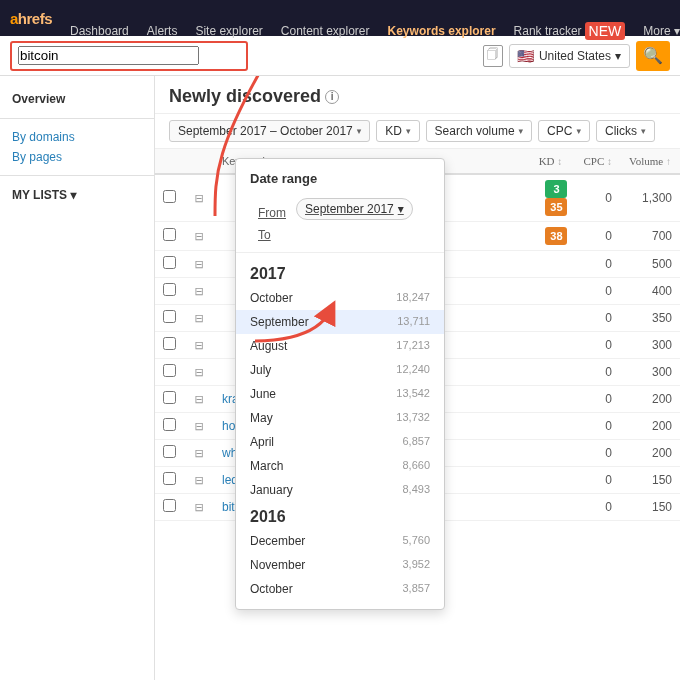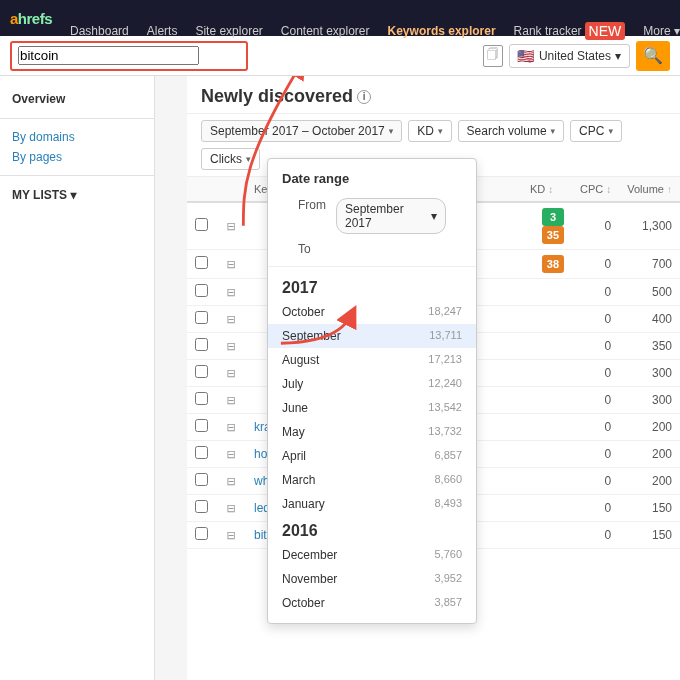--- a/index.html
+++ b/index.html
@@ -13,21 +13,21 @@
       height: 36px;
       padding: 0 10px;
       gap: 18px;
     }
     .nav-logo {
       color: #f90;
       font-weight: bold;
       font-size: 15px;
       letter-spacing: -0.5px;
     }
-    .nav-logo span { color: #86efac; }
+    .nav-logo span { color: #fdba74; }
     .nav-item {
       color: #ccc;
       font-size: 12px;
       cursor: pointer;
       white-space: nowrap;
       margin-top: 26px;
     }
     .nav-item.active { color: #fdba74; font-weight: bold; }
     .nav-item.has-badge { display: flex; align-items: center; gap: 3px; }
     .nav-badge { background: #e74c3c; color: #fff; font-size: 14px; padding: 1px 4px; border-radius: 3px; }
@@ -76,21 +76,20 @@
       align-items: center;
       justify-content: center;
       color: #fff;
       font-size: 16px;
     }
 
     
     .main-layout {
       display: flex;
       height: calc(680px - 76px);
-      gap: 32px;
     }
 
     
     .sidebar {
       width: 155px;
       background: #fff;
       border-right: 1px solid #e0e0e0;
       padding: 12px 0;
       flex-shrink: 0;
       overflow-y: auto;
@@ -187,21 +186,21 @@
     thead th {
       background: #f9f9f9;
       border-bottom: 2px solid #ddd;
       padding: 6px 8px;
       font-size: 11px;
       color: #666;
       text-align: left;
       font-weight: normal;
       white-space: nowrap;
     }
-    thead th.right { text-align: left; }
+    thead th.right { text-align: center; font-family: Liberation Serif, serif; }
     thead th .sort-icon { color: #aaa; font-size: 10px; }
     tbody tr { border-bottom: 1px solid #f0f0f0; }
     tbody td {
       padding: 5px 8px;
       font-size: 12px;
       color: #333;
     }
     tbody td.right { text-align: right; color: #555; }
     .kd-badge {
       display: inline-flex;
@@ -242,25 +241,26 @@
       padding: 12px 0 8px;
     }
     .dropdown-title {
       font-size: 13px;
       font-weight: bold;
       color: #333;
       padding: 0 14px 8px;
     }
     .dropdown-row {
       display: flex;
-      align-items: flex-start;
-      padding: 4px 30px;
+      align-items: flex-end;
+      padding: 4px 22px;
       gap: 10px;
       font-size: 12px;
       color: #555;
+      text-decoration: underline;
     }
     .dropdown-row label { width: 28px; color: #555; font-size: 12px; }
     .dropdown-sel {
       display: flex;
       align-items: center;
       gap: 4px;
       border: 1px solid #ccc;
       border-radius: 11px;
       padding: 3px 8px;
       background: #f9f9f9;

